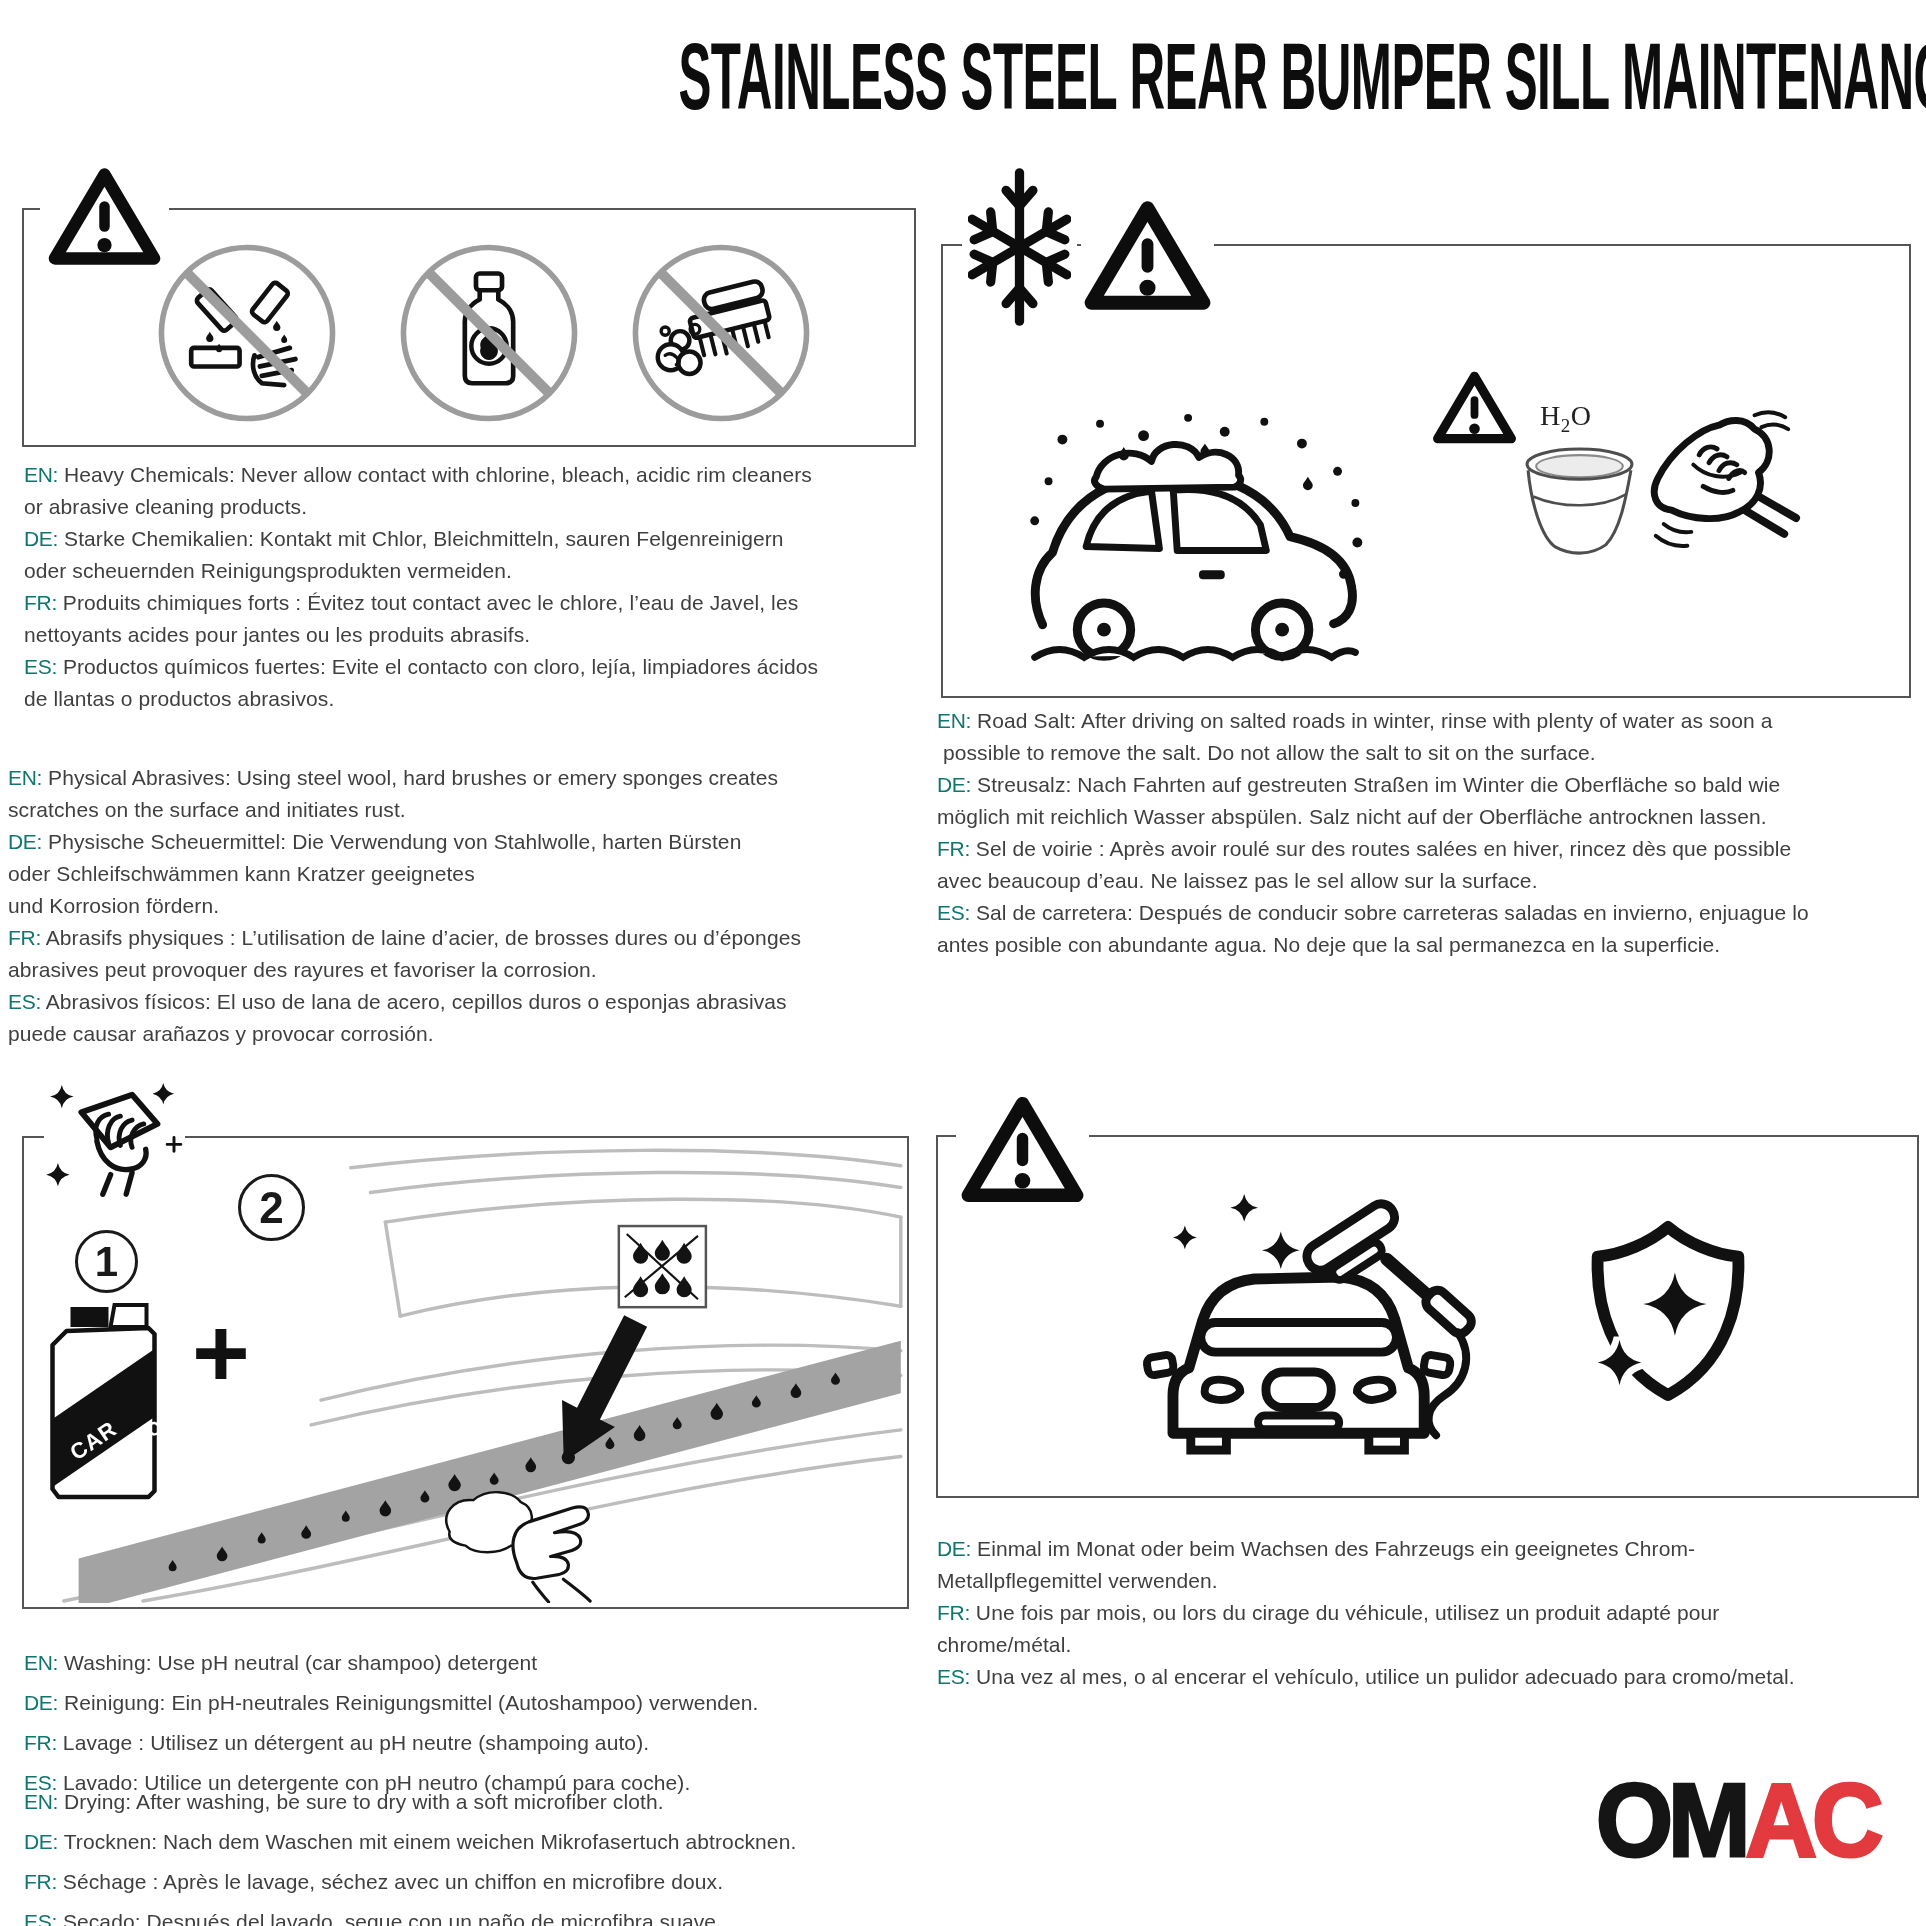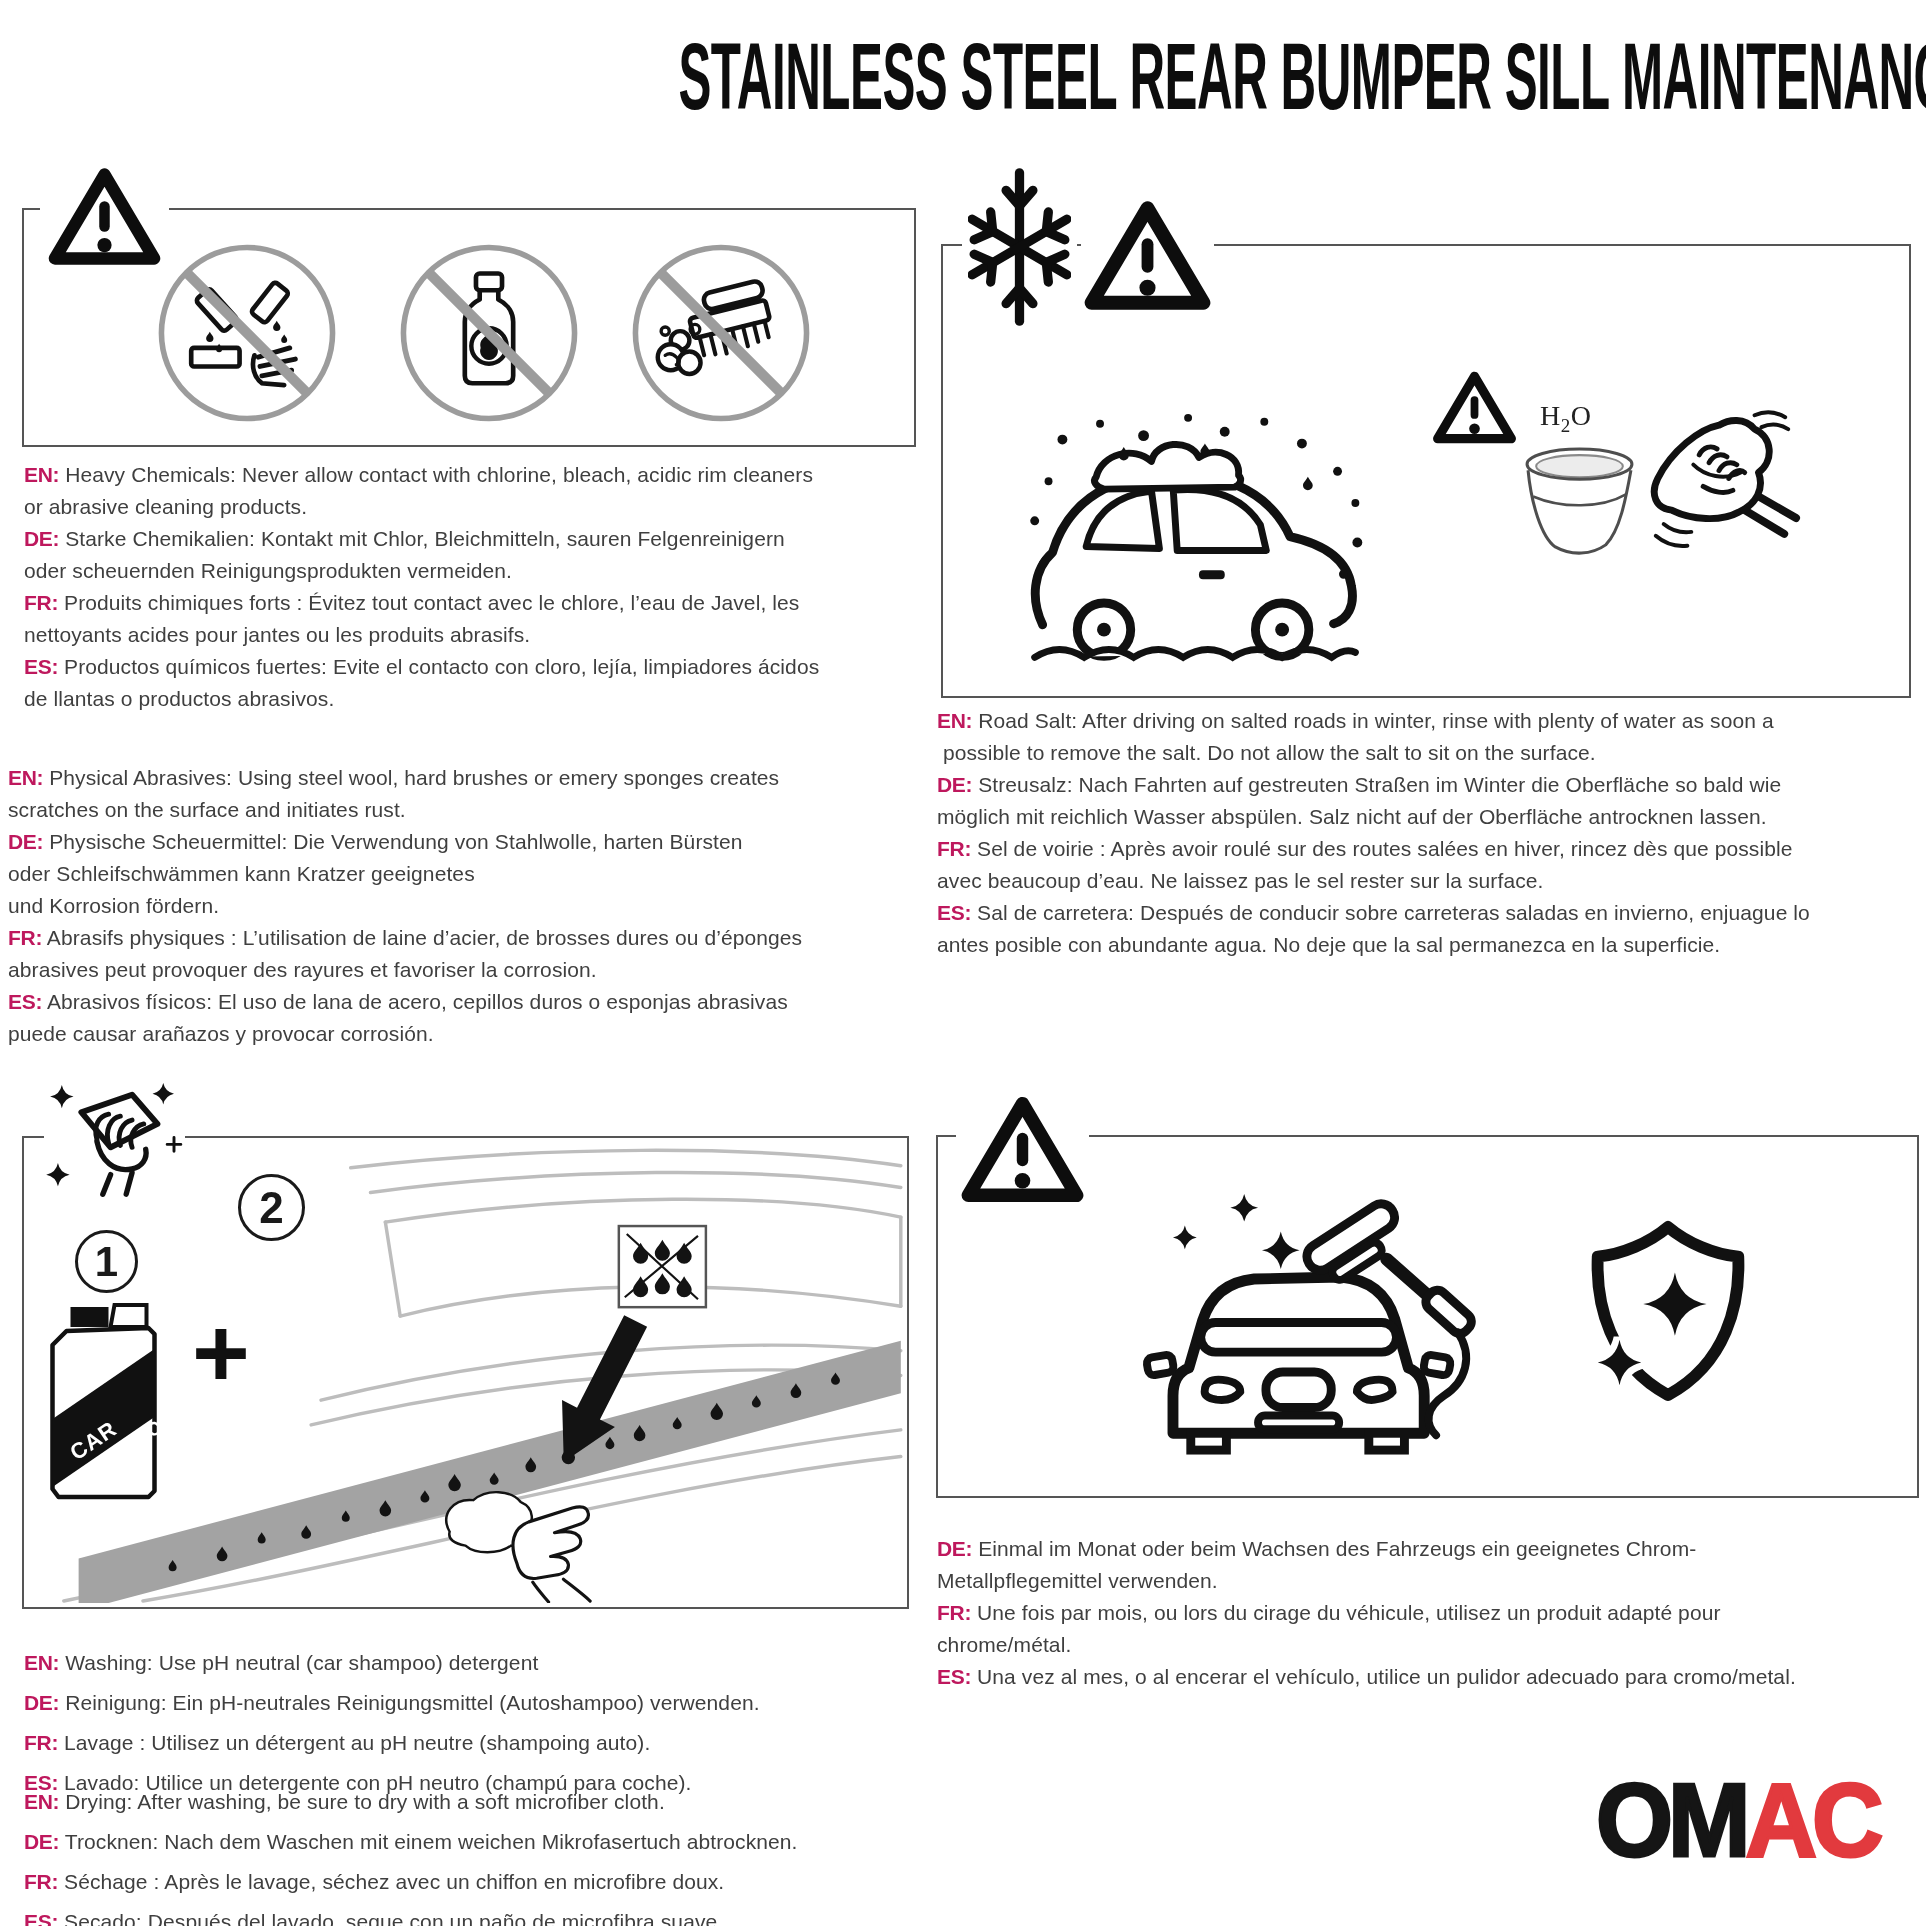--- a/index.html
+++ b/index.html
@@ -14,21 +14,21 @@
   #box-tl{left:22px;top:208px;width:890px;height:235px;}
   #box-tr{left:941px;top:244px;width:966px;height:450px;}
   #box-bl{left:22px;top:1136px;width:883px;height:469px;}
   #box-br{left:936px;top:1135px;width:979px;height:359px;}
   
   .icon{position:absolute;background:#fff;display:flex;align-items:center;justify-content:center;}
   .icon.nobg{background:transparent;}
   
   .txt{position:absolute;font-size:21px;color:#3f3f3f;letter-spacing:0.1px;}
   .txt .ln{white-space:pre;}
-  .txt .ln b{color:#be185d;font-weight:bold;letter-spacing:-0.3px;}
+  .txt .ln b{color:#0f766e;font-weight:normal;letter-spacing:-0.3px;}
   .lh32 .ln{line-height:32px;height:32px;}
   .lh40 .ln{line-height:40px;height:40px;}
   #txt-chem{left:24px;top:459px;width:892px;}
   #txt-abr{left:8px;top:762px;width:892px;}
   #txt-roadsalt{left:937px;top:705px;width:975px;}
   #txt-washing{left:24px;top:1643px;width:892px;}
   #txt-drying{left:24px;top:1782px;width:892px;}
   #txt-polish{left:937px;top:1533px;width:978px;}
   
   .prohibit{position:absolute;width:186px;height:190px;}
@@ -238,21 +238,21 @@
       <path d="M28 122 Q40 132 56 130 M20 134 Q34 146 52 144" fill="none" stroke="#111" stroke-width="4" stroke-linecap="round"></path>
     </svg>
   </div>
 
   <div id="txt-roadsalt" class="txt lh32">
       <div class="ln"><b>EN:</b> Road Salt: After driving on salted roads in winter, rinse with plenty of water as soon a</div>
       <div class="ln"> possible to remove the salt. Do not allow the salt to sit on the surface.</div>
       <div class="ln"><b>DE:</b> Streusalz: Nach Fahrten auf gestreuten Straßen im Winter die Oberfläche so bald wie</div>
       <div class="ln">möglich mit reichlich Wasser abspülen. Salz nicht auf der Oberfläche antrocknen lassen.</div>
       <div class="ln"><b>FR:</b> Sel de voirie : Après avoir roulé sur des routes salées en hiver, rincez dès que possible</div>
-      <div class="ln">avec beaucoup d’eau. Ne laissez pas le sel rester sur la surface.</div>
+      <div class="ln">avec beaucoup d’eau. Ne laissez pas le sel allow sur la surface.</div>
       <div class="ln"><b>ES:</b> Sal de carretera: Después de conducir sobre carreteras saladas en invierno, enjuague lo</div>
       <div class="ln">antes posible con abundante agua. No deje que la sal permanezca en la superficie.</div>
     </div>
 
   <div id="box-bl" class="box"></div>
 
   <div class="icon nobg" style="left:24px;top:1138px;width:879px;height:465px;">
     <svg width="879" height="465" viewBox="0 0 888 470">
       <g fill="none" stroke="#bdbdbd" stroke-width="3.5" stroke-linecap="round">
         <path d="M330 30 C520 8 740 6 886 28"></path>

